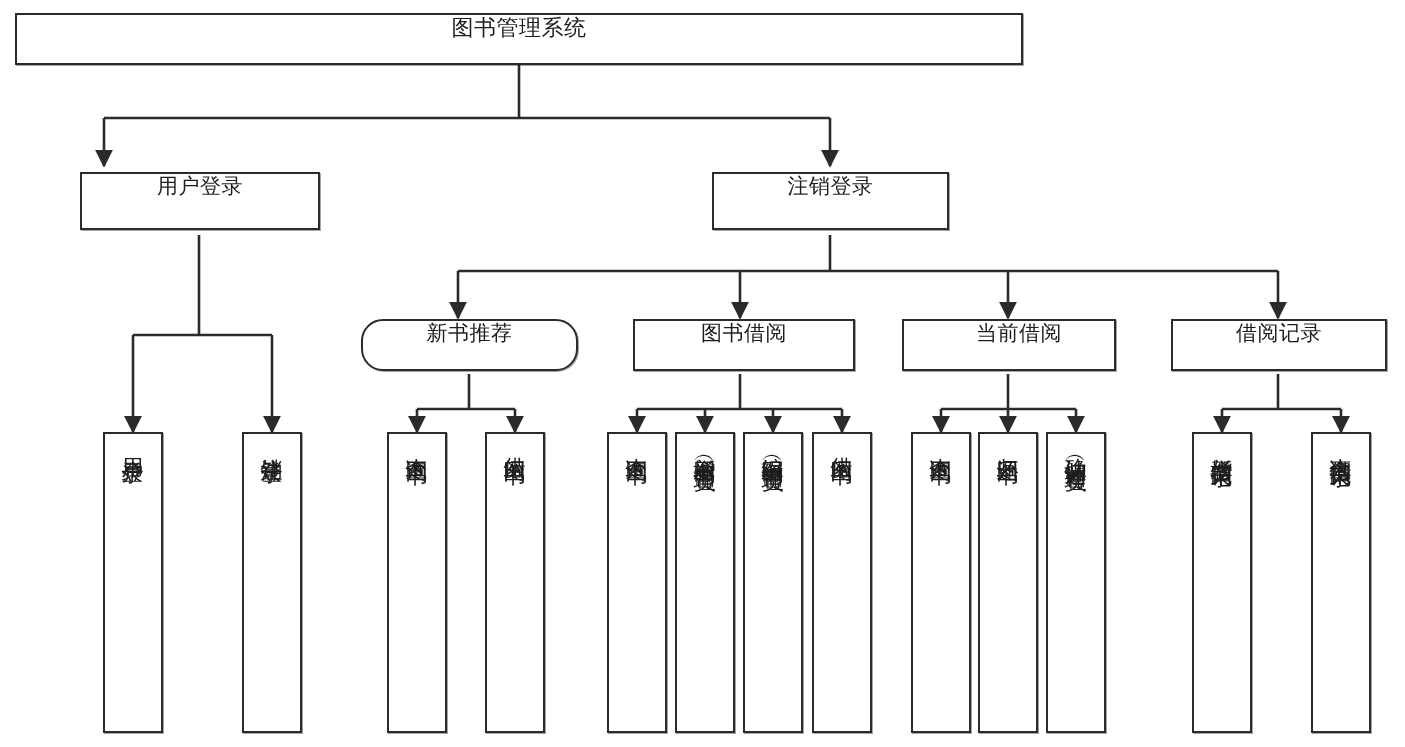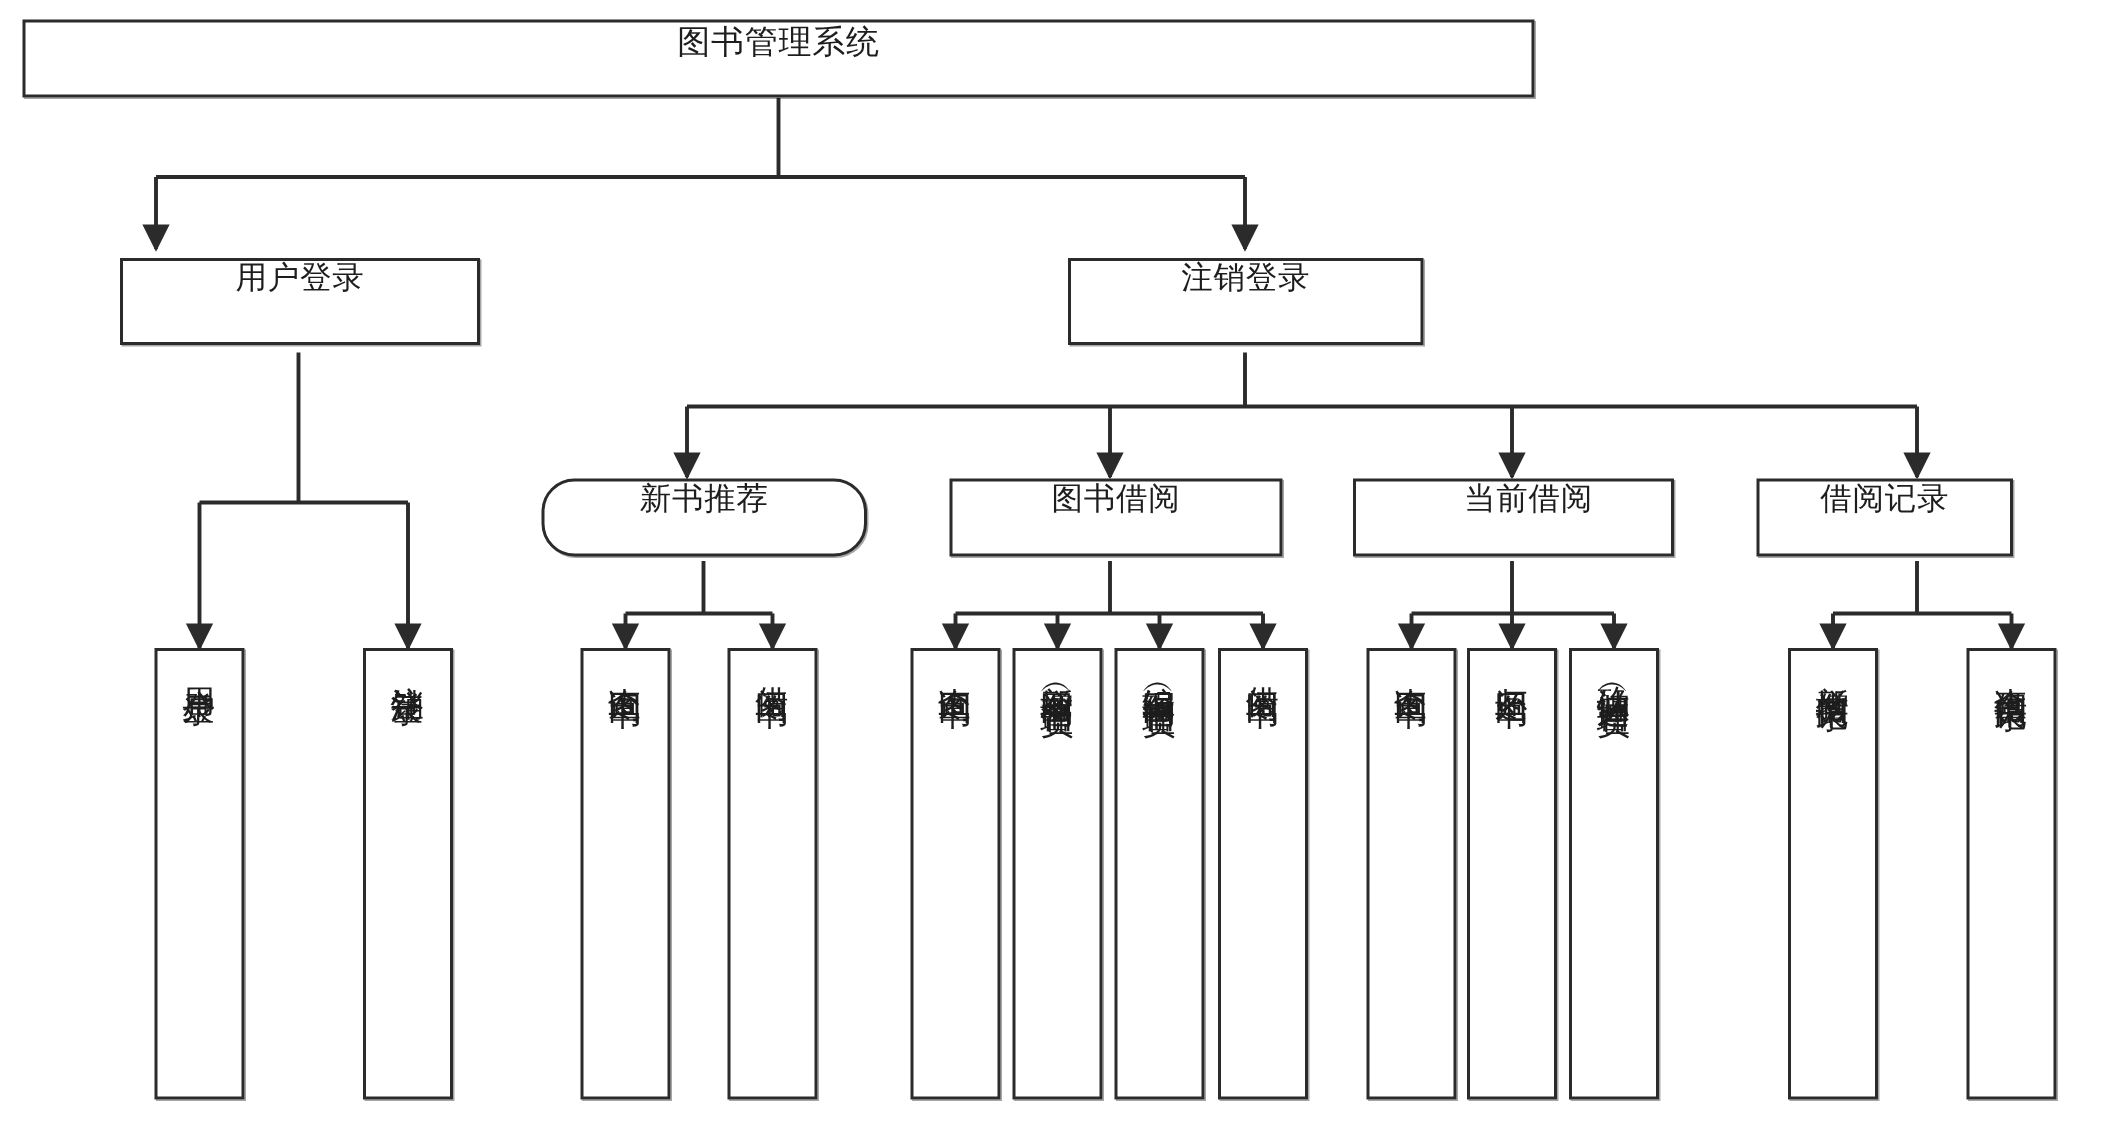--- a/index.html
+++ b/index.html
@@ -142,21 +142,21 @@
 
   <div class="node h" style="left:361px; top:319px; width:217px; height:52px;border-radius:22px;">
     <span class="lbl">新书推荐</span>
   </div>
   <div class="node h" style="left:633px; top:319px; width:222px; height:52px;">
     <span class="lbl">图书借阅</span>
   </div>
   <div class="node h" style="left:902px; top:319px; width:214px; height:52px;padding-left:20px;">
     <span class="lbl">当前借阅</span>
   </div>
-  <div class="node h" style="left:1171px; top:319px; width:171px; height:52px;">
+  <div class="node h" style="left:1171px; top:319px; width:216px; height:52px;">
     <span class="lbl">借阅记录</span>
   </div>
 
   <div class="node v" style="left:103px; top:432px; width:60px; height:301px;">
     <span class="lbl">用户登录</span>
   </div>
   <div class="node v" style="left:242px; top:432px; width:60px; height:301px;">
     <span class="lbl">注销登录</span>
   </div>
 

